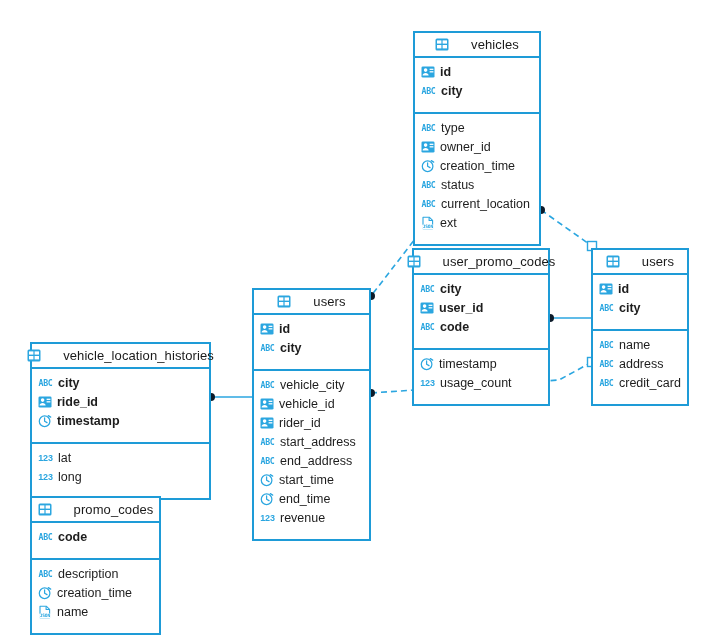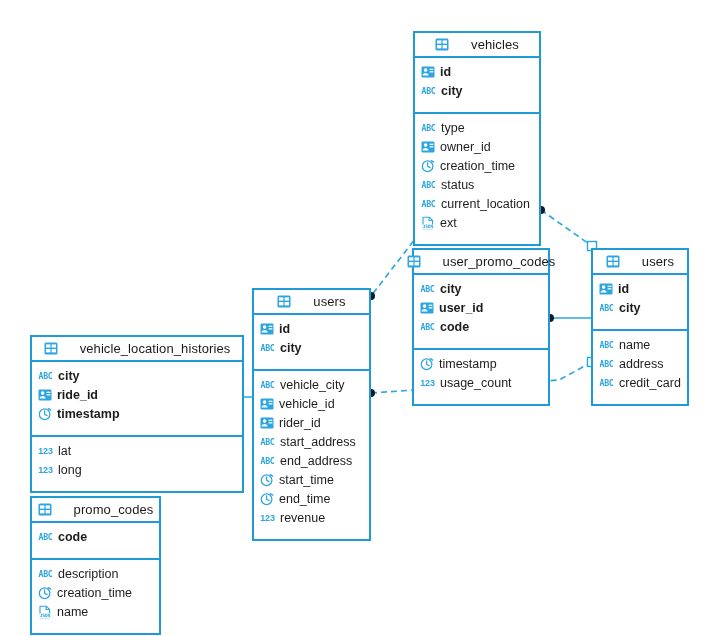--- a/index.html
+++ b/index.html
@@ -406,21 +406,21 @@
         <div class="field-row">
           <span class="ico">
             <svg width="15" height="11" viewBox="0 0 15 11">
     <text x="7.5" y="8.8" font-family="Liberation Sans, sans-serif" font-size="9" font-weight="bold" fill="#2ba6e0" text-anchor="middle" letter-spacing="-0.2">123</text>
   </svg>
           </span>
           <span class="field-name">revenue</span>
         </div>
       </div>
     </div>
-    <div class="table-card" style="left: 30px; top: 335px; width: 214px;">
+    <div class="table-card" style="left: 30px; top: 342px; width: 181px;">
       <div class="tbl-header">
         <span class="ico">
           <svg width="14" height="13" viewBox="0 0 14 13">
     <rect x="0.5" y="0.5" width="13" height="12" rx="1.5" fill="#2ba6e0"></rect>
     <rect x="2" y="2.4" width="4.4" height="3.2" fill="#ffffff"></rect>
     <rect x="7.6" y="2.4" width="4.4" height="3.2" fill="#ffffff"></rect>
     <rect x="2" y="7" width="4.4" height="3.4" fill="#ffffff"></rect>
     <rect x="7.6" y="7" width="4.4" height="3.4" fill="#ffffff"></rect>
   </svg>
         </span>

